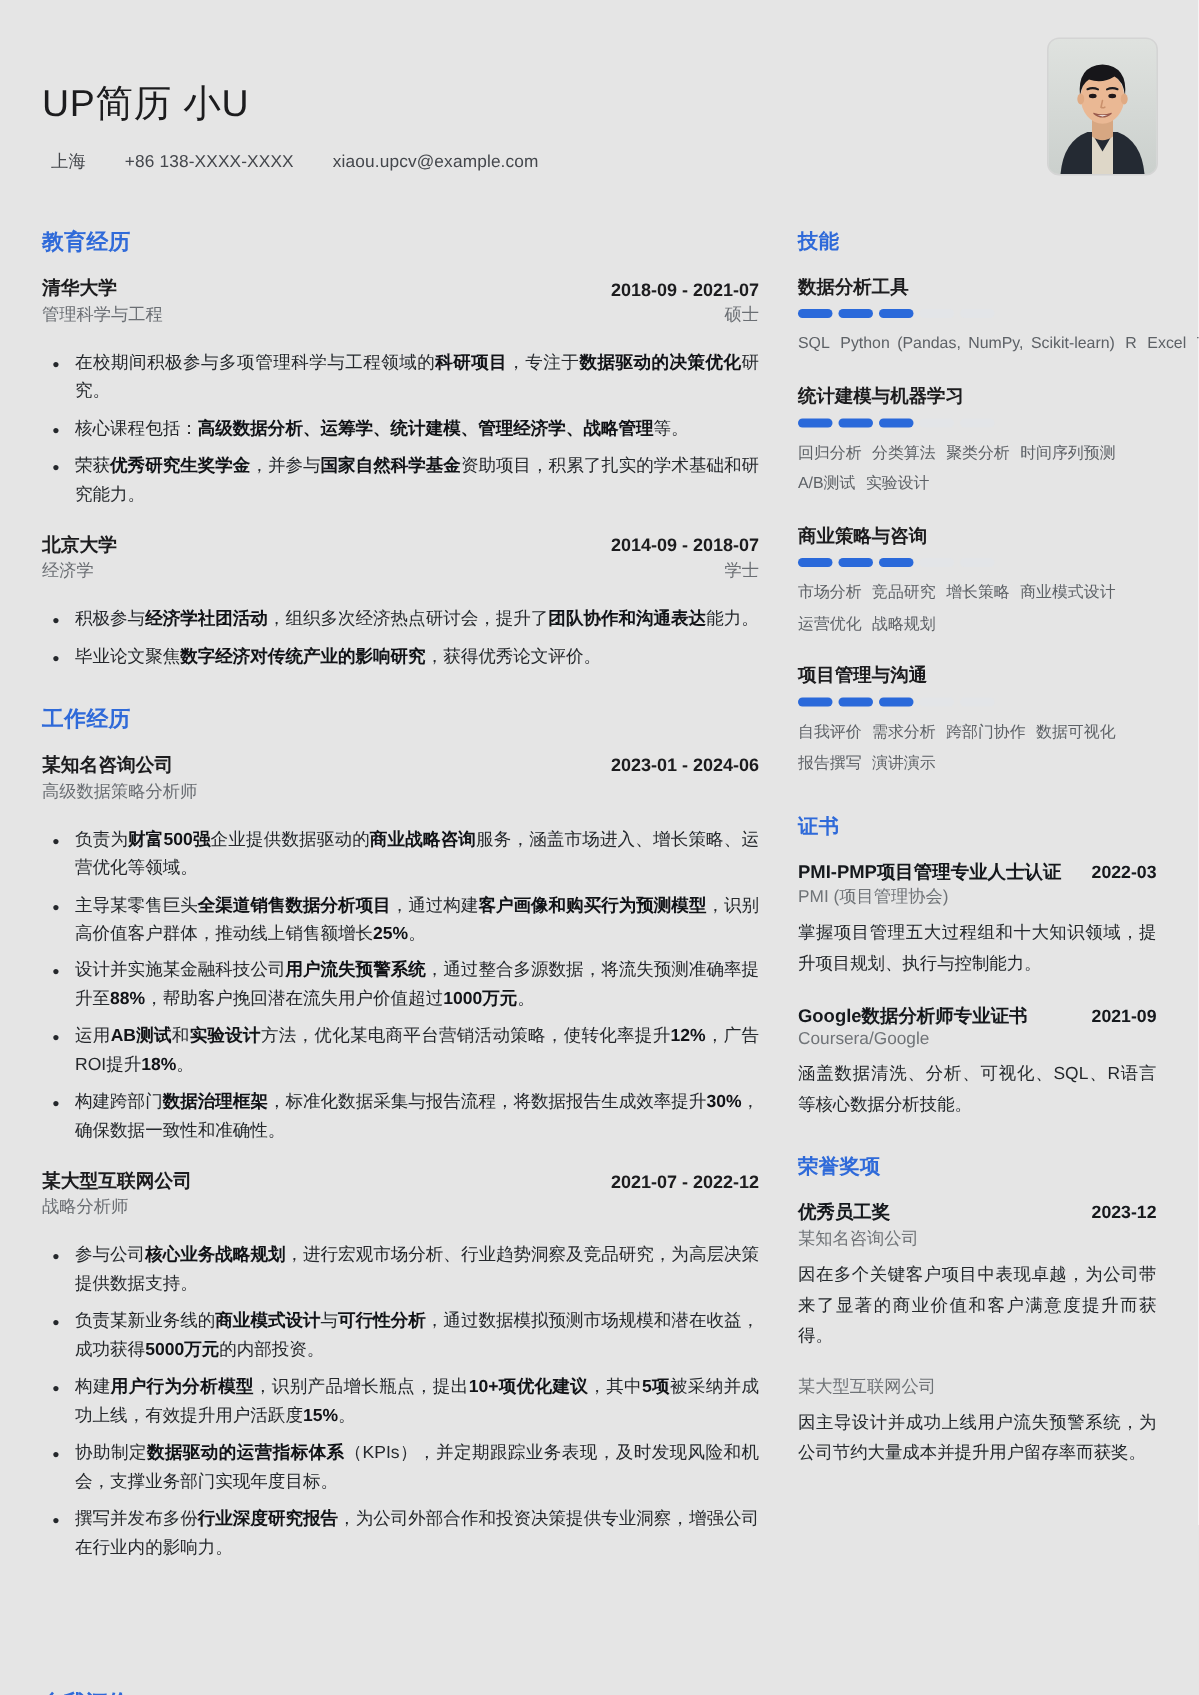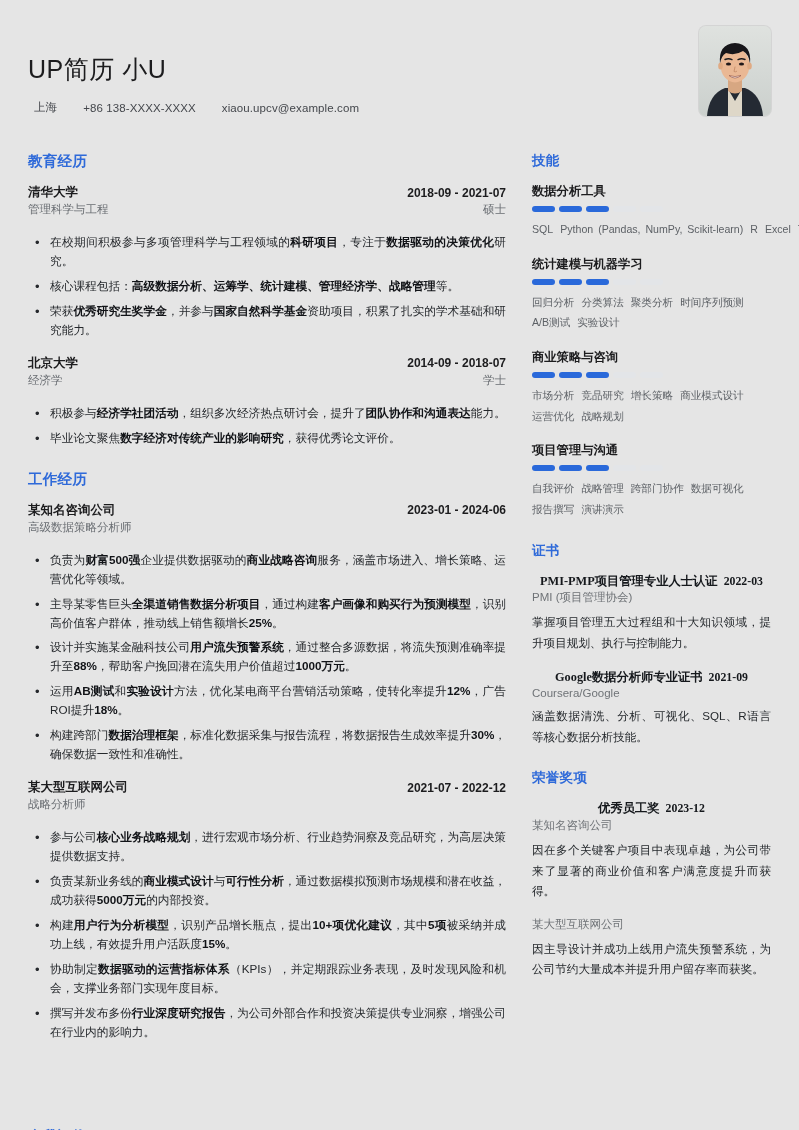--- a/index.html
+++ b/index.html
@@ -151,24 +151,23 @@
     color: #5d6166;
     line-height: 1.95;
     word-spacing: 2px;
   }
   .skill-tags span { margin-right: 7px; white-space: nowrap; }
 
   
   .cert { margin-bottom: 16px; }
   .cert-head {
     display: flex;
-    justify-content: center;
+    justify-content: space-between;
     align-items: baseline;
     gap: 6px;
-    font-family: Liberation Serif, serif;
   }
   .cert-name {
     font-weight: bold;
     font-size: 12.3px;
     color: #15181c;
     line-height: 1.35;
   }
   .cert-date {
     font-weight: bold;
     font-size: 11.8px;
@@ -374,21 +373,21 @@
             </div>
             <div class="skill-group">
               <div class="skill-name">项目管理与沟通</div>
               <div class="level-bar">
                 <span class="level-seg on"></span>
                 <span class="level-seg on"></span>
                 <span class="level-seg on"></span>
                 <span class="level-seg"></span>
                 <span class="level-seg"></span>
               </div>
-              <div class="skill-tags"><span>自我评价</span><span>战略管理</span><span>跨部门协作</span><span>数据可视化</span><span>报告撰写</span><span>演讲演示</span></div>
+              <div class="skill-tags"><span>自我评价</span><span>需求分析</span><span>跨部门协作</span><span>数据可视化</span><span>报告撰写</span><span>演讲演示</span></div>
             </div>
           </div>
       </div>
 
       <div class="section">
         <div class="sec-title small">证书</div>
         <div id="cert-items">
             <div class="cert">
               <div class="cert-head">
                 <div class="cert-name">PMI-PMP项目管理专业人士认证</div>

